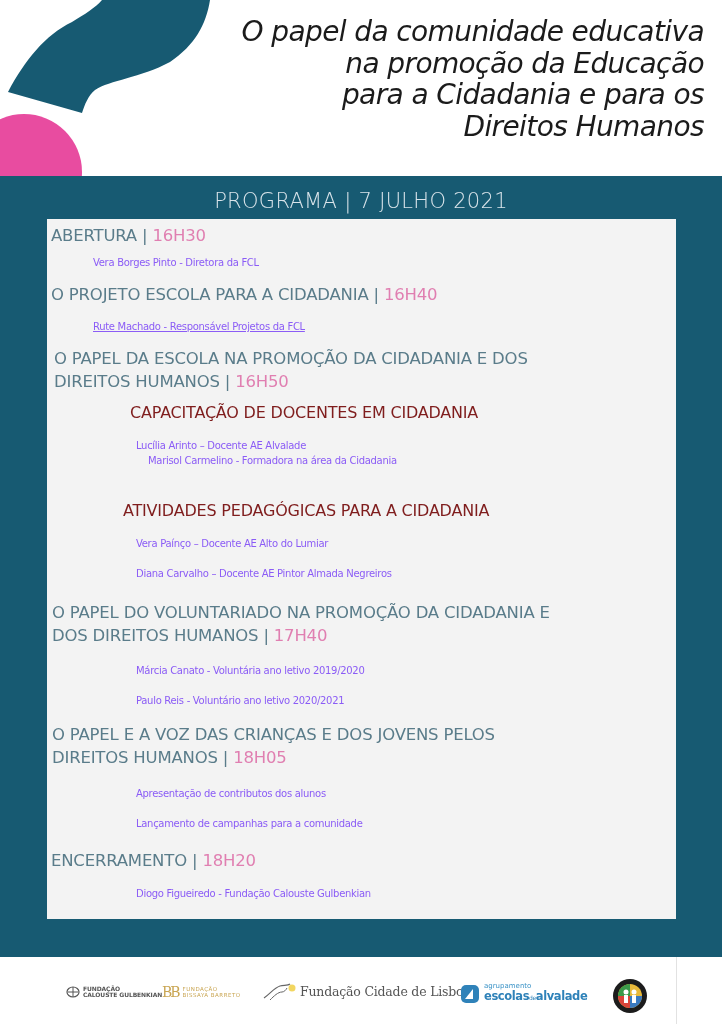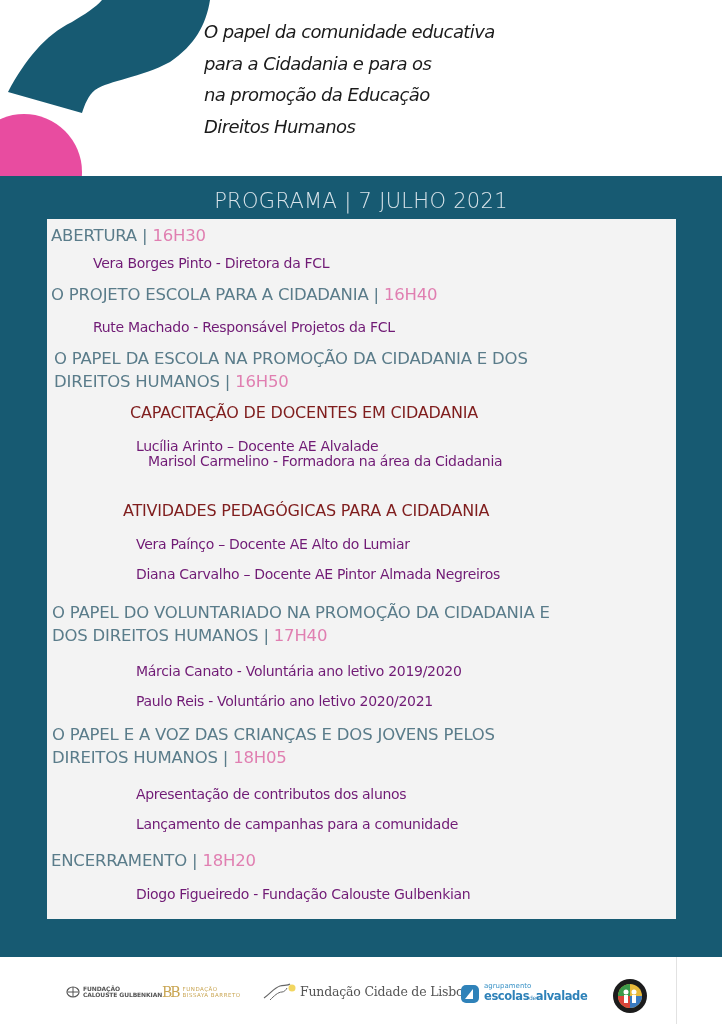--- a/index.html
+++ b/index.html
@@ -1,33 +1,33 @@
 <!DOCTYPE html>
 <html><head>
 <meta charset="utf-8">
 <style>
   * { margin: 0; padding: 0; box-sizing: border-box; }
   html, body { width: 722px; height: 1024px; overflow: hidden; background: #ffffff; }
   body { position: relative; font-family: "DejaVu Sans", sans-serif; }
 
   .hero { position: absolute; left: 0; top: 0; width: 722px; height: 176px; background: #ffffff; overflow: hidden; }
   .hero svg { position: absolute; left: 0; top: 0; }
-  .title { position: absolute; left: 204px; top: 16px; width: 500px; font-family: "DejaVu Sans", sans-serif; font-style: italic; font-size: 18px; line-height: 31.5px; color: #1b1b1b; letter-spacing: -0.6px; }
+  .title { position: absolute; left: 204px; top: 16px; width: 500px; font-family: "DejaVu Sans", sans-serif; font-style: italic; font-size: 28px; line-height: 31.5px; color: #1b1b1b; letter-spacing: -0.6px; text-align: right; }
   .title span { display: block; white-space: nowrap; }
 
   .band { position: absolute; left: 0; top: 176px; width: 722px; height: 781px; background: #175a72; }
   .band-heading { position: absolute; left: 0; top: 189px; width: 722px; text-align: center; color: #d9e4ea; font-family: "DejaVu Sans", sans-serif; font-weight: 300; font-size: 21px; letter-spacing: 0.3px; white-space: nowrap; }
 
   .panel { position: absolute; left: 47px; top: 219px; width: 629px; height: 700px; background: #f3f3f3; }
 
   .row { position: absolute; white-space: nowrap; font-family: "DejaVu Sans", sans-serif; }
   .sec { color: #5a7c8a; font-size: 16.5px; letter-spacing: -0.2px; line-height: 22px; }
   .sec .time { color: #e07fb1; }
   .sub { color: #7f1d1d; font-size: 16px; letter-spacing: -0.2px; line-height: 22px; }
-  .item { color: #701a75; font-size: 14px; letter-spacing: -0.3px; line-height: 22px; }
+  .item { color: #8b5cf6; font-size: 10px; letter-spacing: -0.3px; line-height: 22px; }
 
   .footer { position: absolute; left: 0; top: 957px; width: 722px; height: 67px; background: #ffffff; }
   .footer .vline { position: absolute; left: 676px; top: 0; width: 1px; height: 67px; background: #e2e2e2; }
   .logo { position: absolute; display: flex; align-items: center; }
   .logo-fcg { left: 66px; top: 986px; gap: 3px; }
   .logo-fcg .txt { font-size: 6px; line-height: 6px; color: #555; letter-spacing: -0.1px; font-weight: bold; }
   .logo-fbb { left: 162px; top: 984px; gap: 4px; }
   .logo-fbb .mono { font-family: "DejaVu Serif", serif; font-size: 14px; color: #c9a552; letter-spacing: -2px; }
   .logo-fbb .txt { font-size: 5.5px; line-height: 6px; color: #c9a552; letter-spacing: 0.5px; }
   .logo-fcl { left: 262px; top: 980px; gap: 4px; }
@@ -41,36 +41,36 @@
 </head>
 <body>
 
 <div class="hero">
   <svg width="722" height="176" viewBox="0 0 722 176">
     <path d="M102,0 L210,0 C206,25 195,45 170,62 C140,78 110,80 95,90 C88,96 85,104 82,113 L8,92 C25,60 45,35 72,22 C85,14 95,8 102,0 Z" fill="#175a72"></path>
     <circle cx="24" cy="172" r="58" fill="#e84ca0"></circle>
   </svg>
   <div class="title">
     <span>O papel da comunidade educativa</span>
+    <span>na promoção da Educação</span>
     <span>para a Cidadania e para os</span>
-    <span>na promoção da Educação</span>
     <span>Direitos Humanos</span>
   </div>
 </div>
 
 <div class="band"></div>
 <div class="band-heading">PROGRAMA | 7 JULHO 2021</div>
 
 <div class="panel"></div>
 
 <div class="row sec" style="left:51px; top:225px;"><span>ABERTURA | </span><span class="time">16H30</span></div>
 <div class="row item" style="left:93px; top:252px;">Vera Borges Pinto - Diretora da FCL</div>
 
 <div class="row sec" style="left:51px; top:284px;text-align:right;"><span>O PROJETO ESCOLA PARA A CIDADANIA | </span><span class="time">16H40</span></div>
-<div class="row item" style="left:93px; top:316px;">Rute Machado - Responsável Projetos da FCL</div>
+<div class="row item" style="left:93px; top:316px;text-decoration:underline;">Rute Machado - Responsável Projetos da FCL</div>
 
 <div class="row sec" style="left:54px; top:348px;">O PAPEL DA ESCOLA NA PROMOÇÃO DA CIDADANIA E DOS</div>
 <div class="row sec" style="left:54px; top:371px;"><span>DIREITOS HUMANOS | </span><span class="time">16H50</span></div>
 
 <div class="row sub" style="left:130px; top:402px;">CAPACITAÇÃO DE DOCENTES EM CIDADANIA</div>
 <div class="row item" style="left:136px; top:435px;">Lucília Arinto – Docente AE Alvalade</div>
 <div class="row item" style="left:136px; top:450px;margin-left:12px;">Marisol Carmelino - Formadora na área da Cidadania</div>
 
 <div class="row sub" style="left:123px; top:500px;">ATIVIDADES PEDAGÓGICAS PARA A CIDADANIA</div>
 <div class="row item" style="left:136px; top:533px;">Vera Paínço – Docente AE Alto do Lumiar</div>

